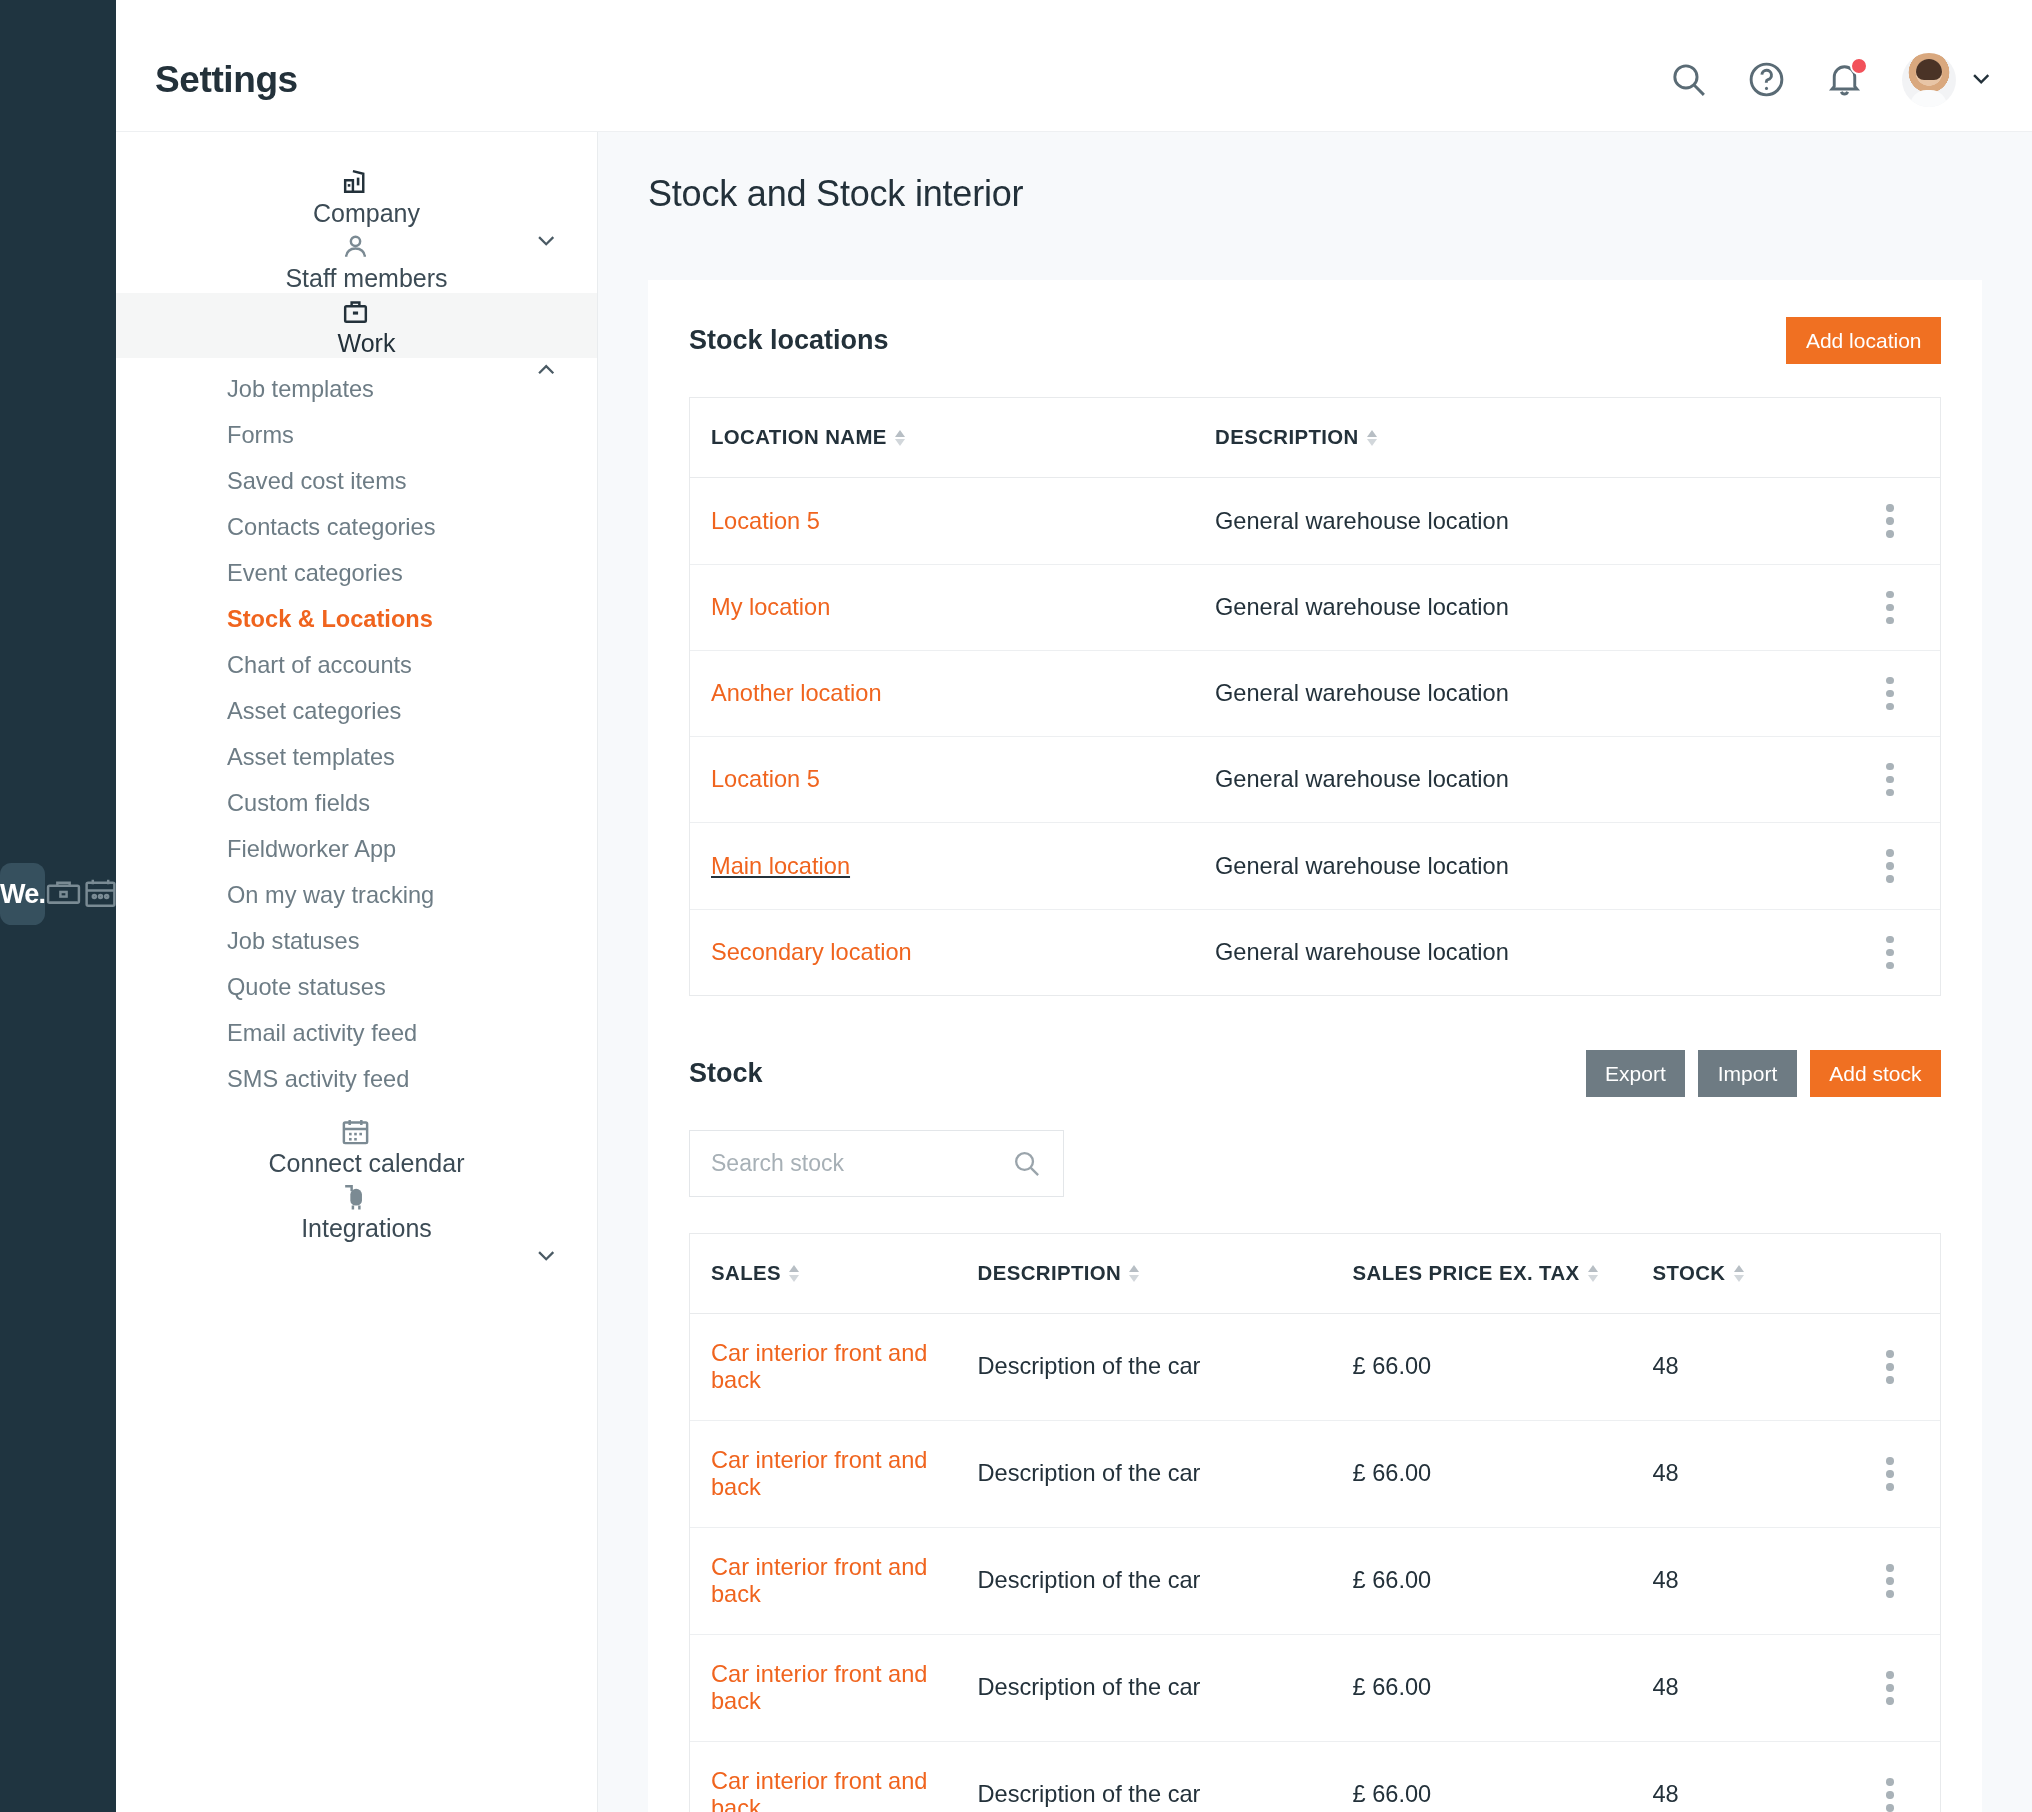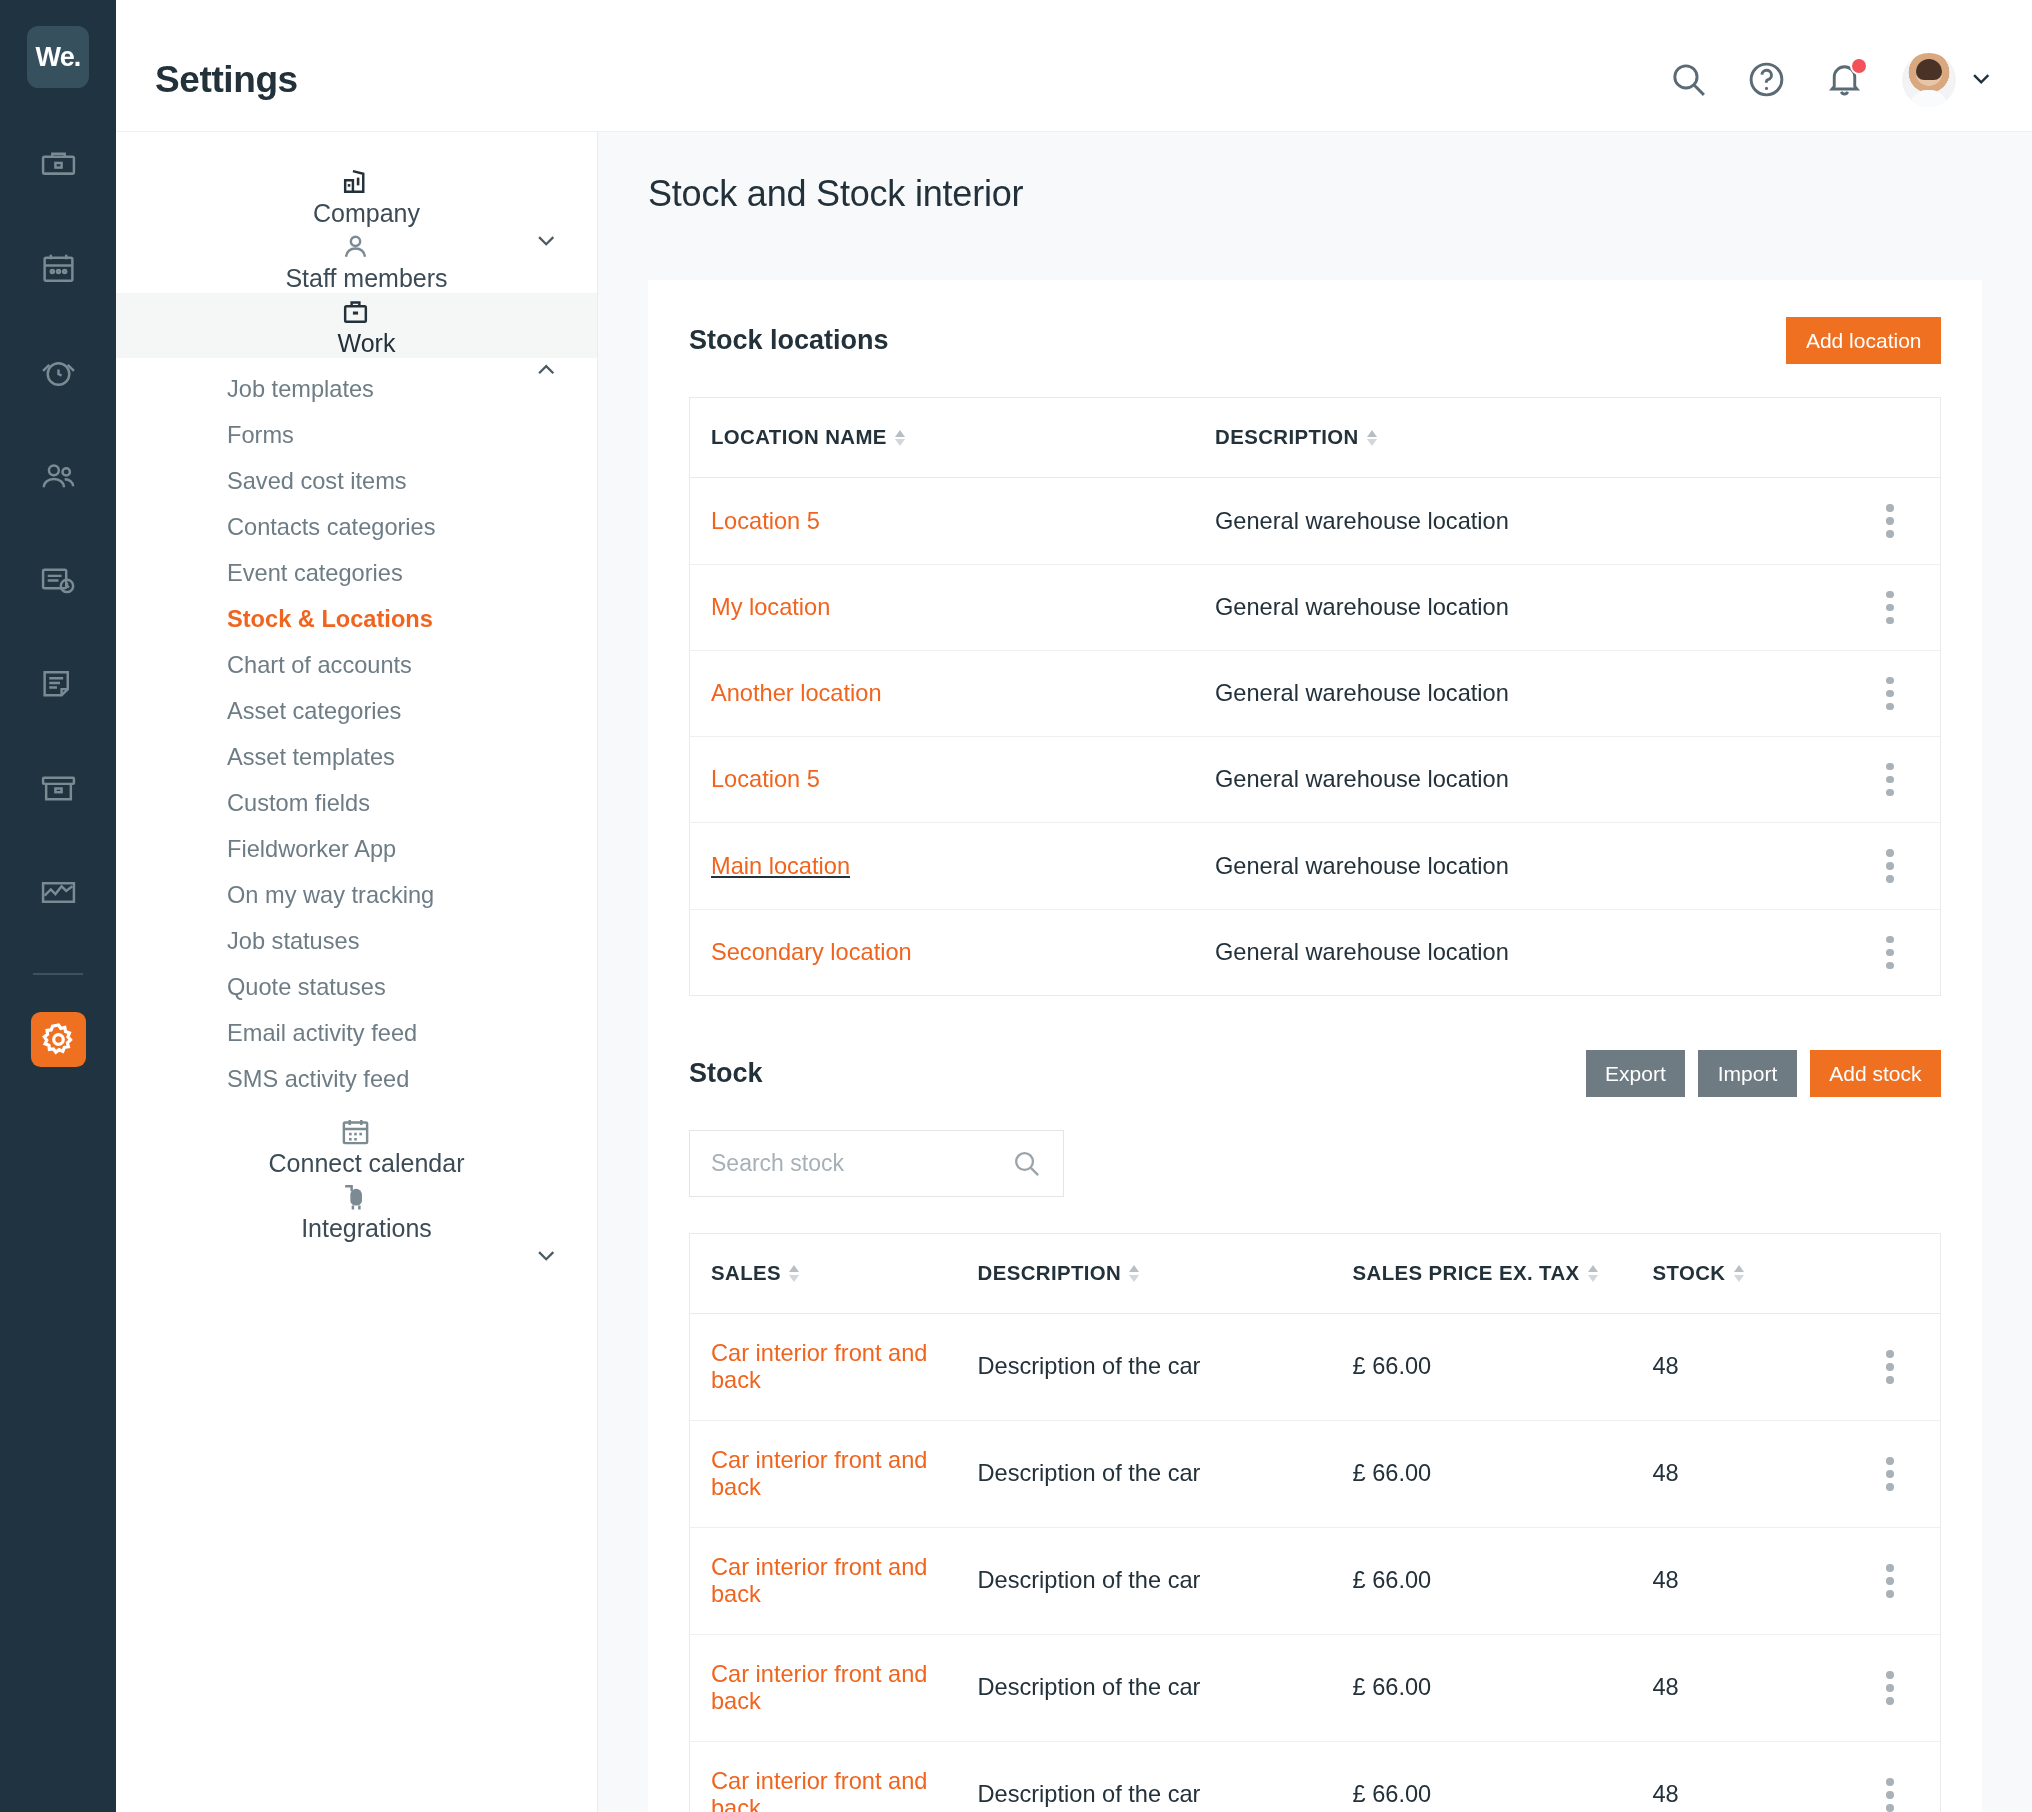--- a/index.html
+++ b/index.html
@@ -8,21 +8,21 @@
     font-family: "Liberation Sans", sans-serif;
     background: #ffffff;
     overflow: hidden;
   }
   .app { display: flex; width: 2032px; height: 1812px; }
 
   
   .rail {
     width: 116px; flex: 0 0 116px;
     background: #1F3440;
-    display: flex; flex-direction: column; align-items: center;
+    display: flex; align-items: center;
     padding-top: 26px;
   }
   .rail-logo {
     width: 62px; height: 62px; border-radius: 11.4px;
     background: #36505E;
     display: flex; align-items: center; justify-content: center;
     color: #ffffff; font-size: 27px; font-weight: bold; letter-spacing: -0.8px;
     margin-bottom: 50px;
   }
   .rail-icon {

